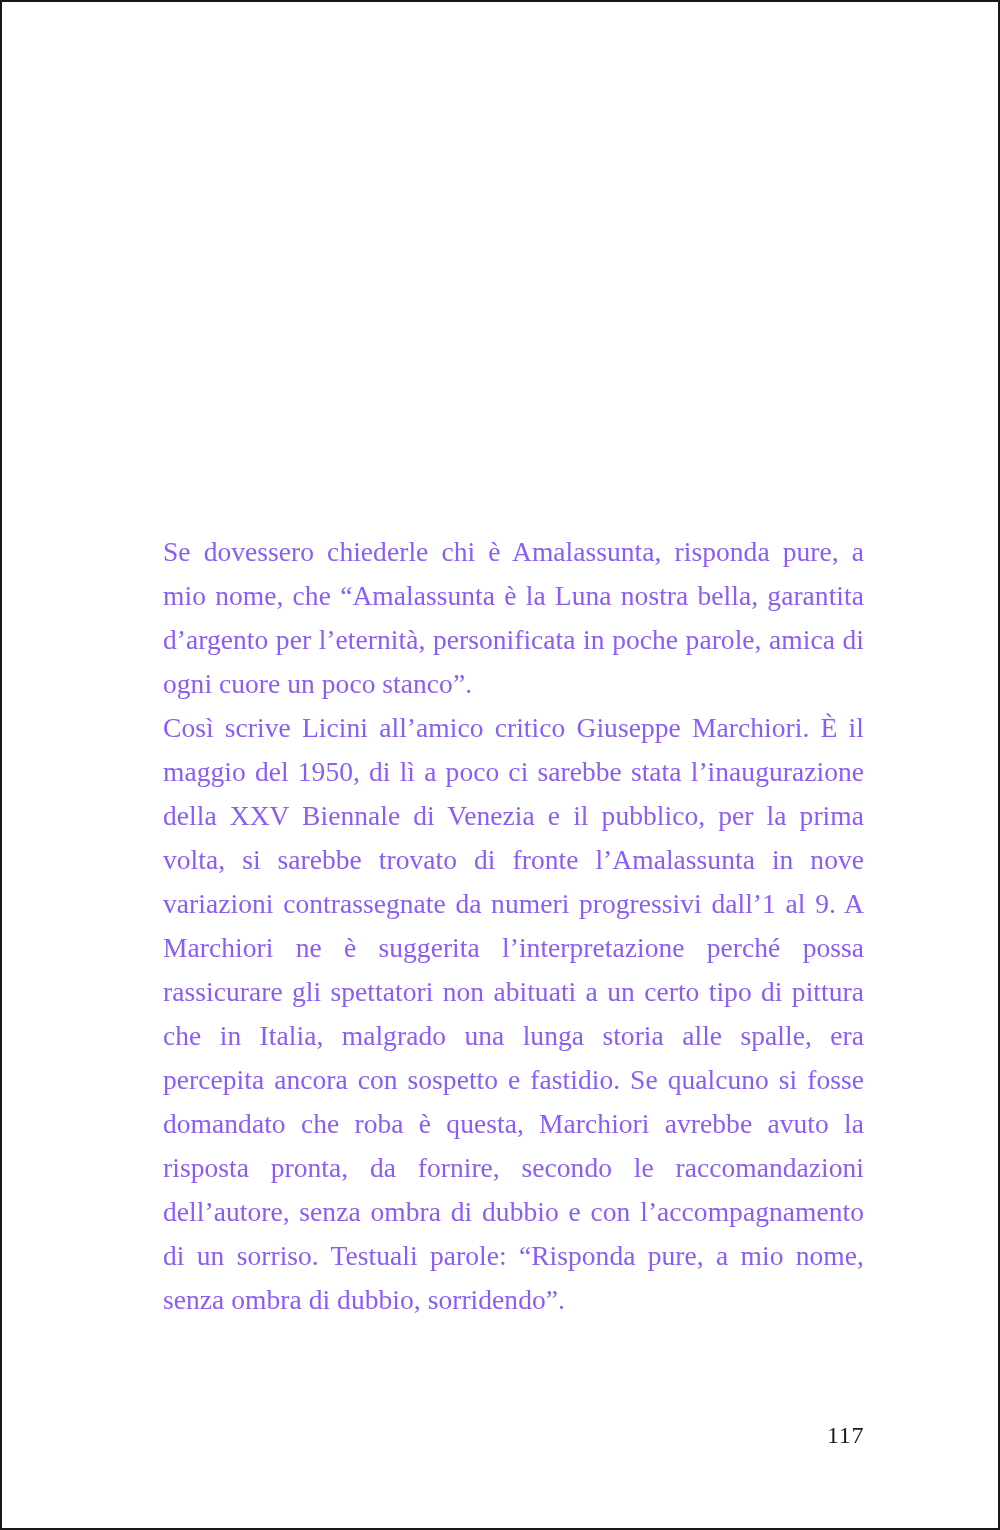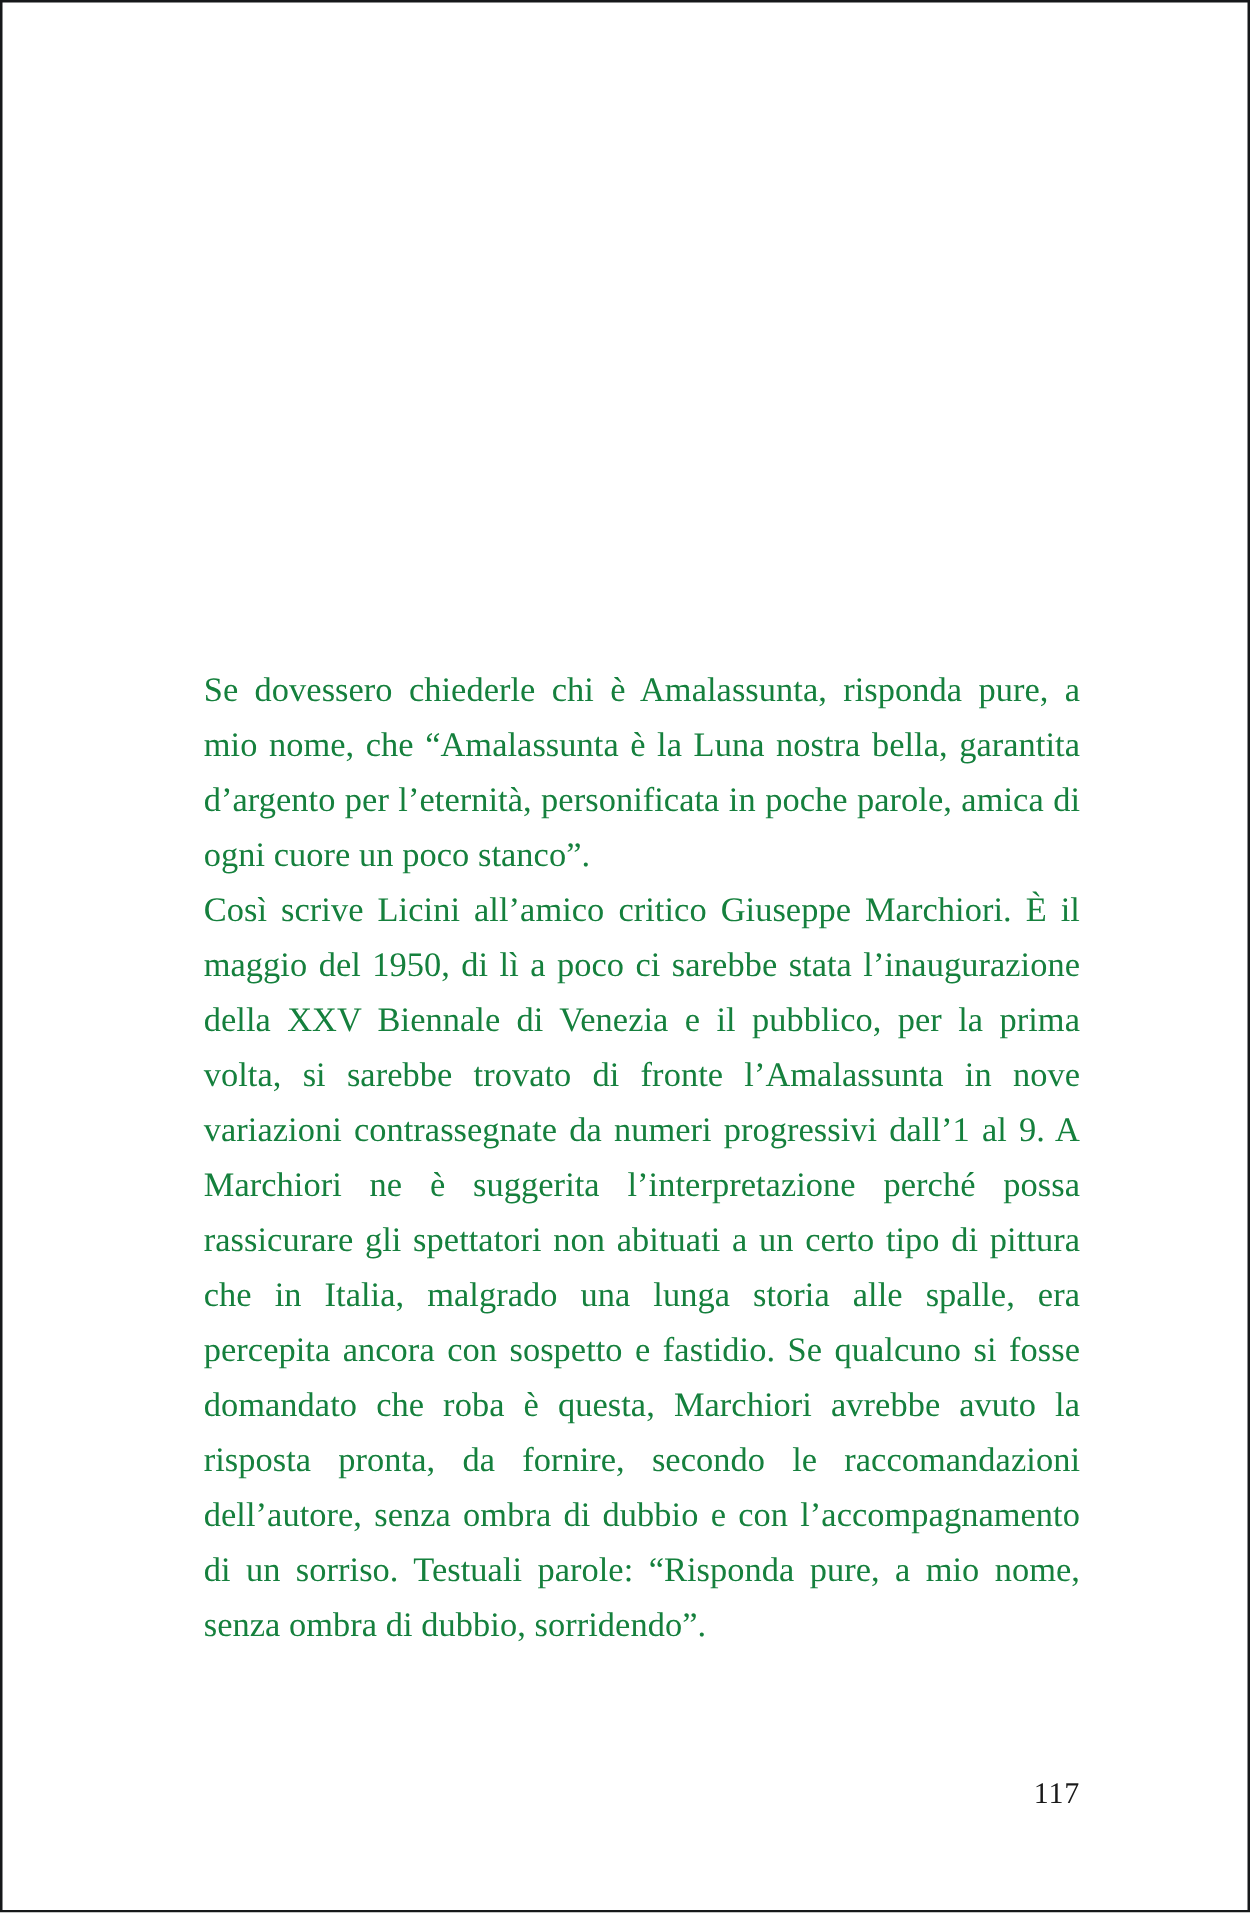--- a/index.html
+++ b/index.html
@@ -24,21 +24,21 @@
     position: absolute;
     left: 161px;
     top: 528px;
     width: 701px;
   }
 
   .body-paragraph {
     margin: 0;
     font-size: 27.5px;
     line-height: 44px;
-    color: #15803d;
+    color: #8b5cf6;
     text-align: justify;
     text-justify: inter-word;
     -webkit-hyphens: none;
     hyphens: none;
     font-kerning: normal;
     letter-spacing: 0.05px;
   }
 
   .body-paragraph + .body-paragraph {
   }

